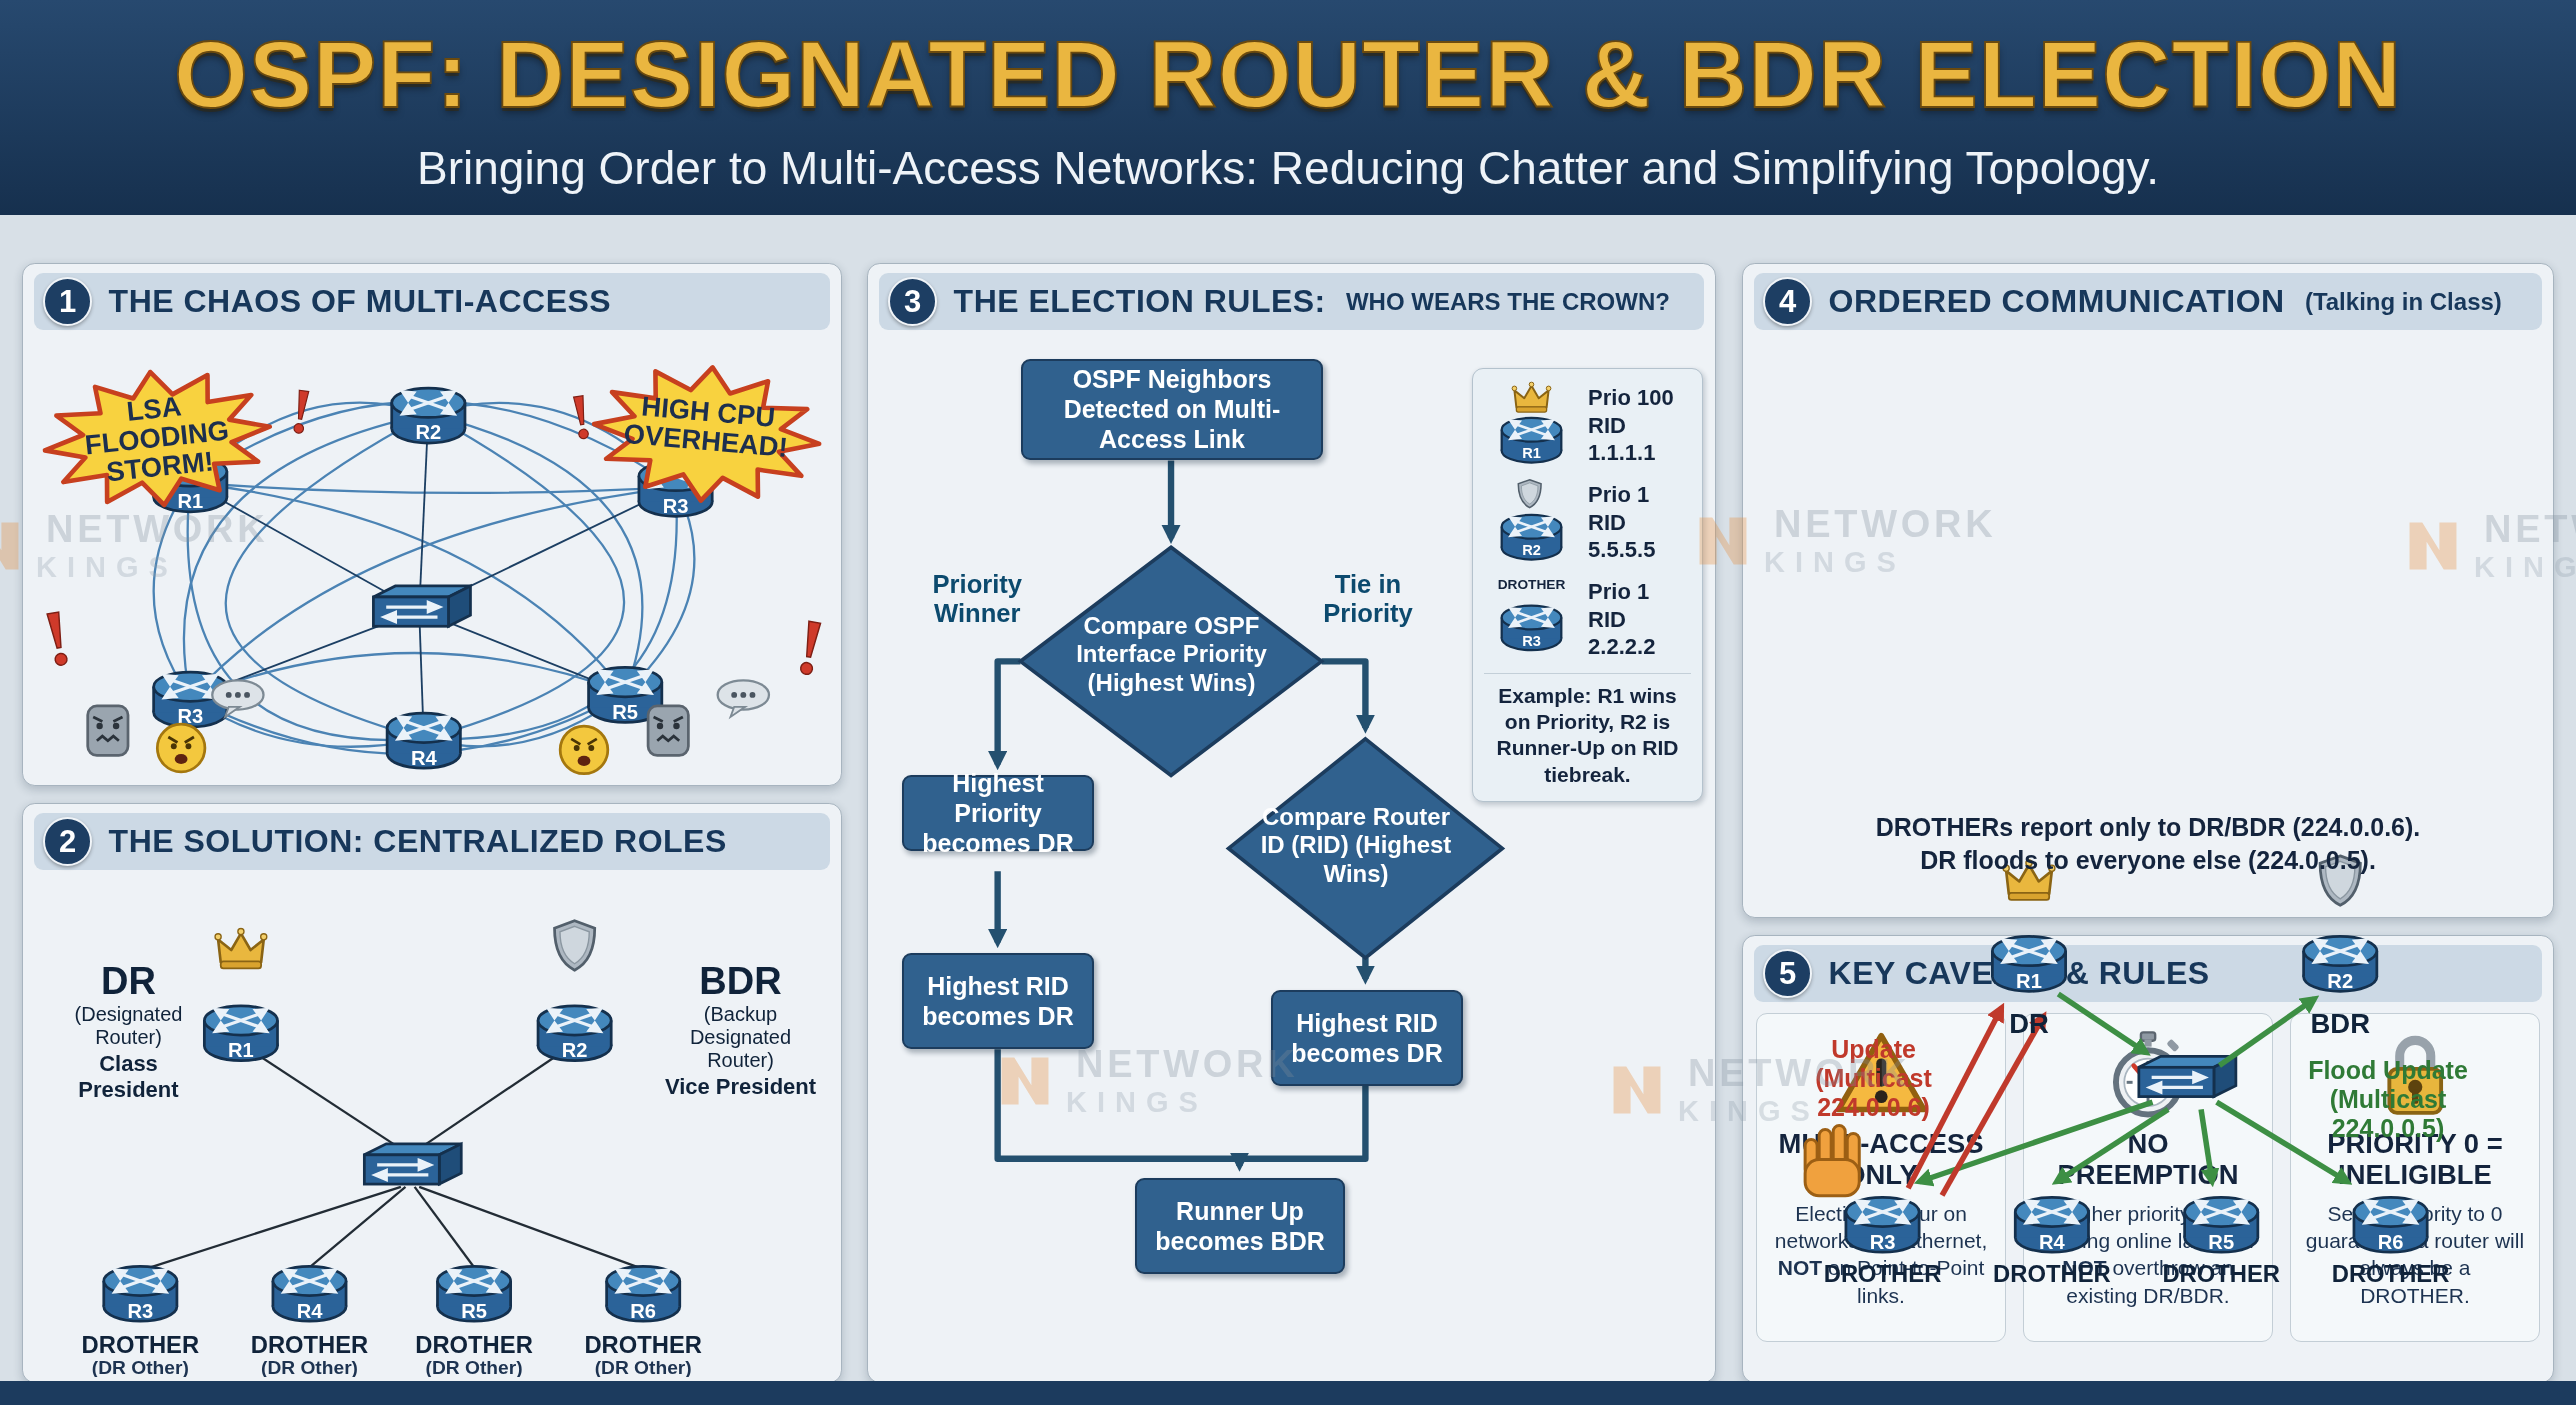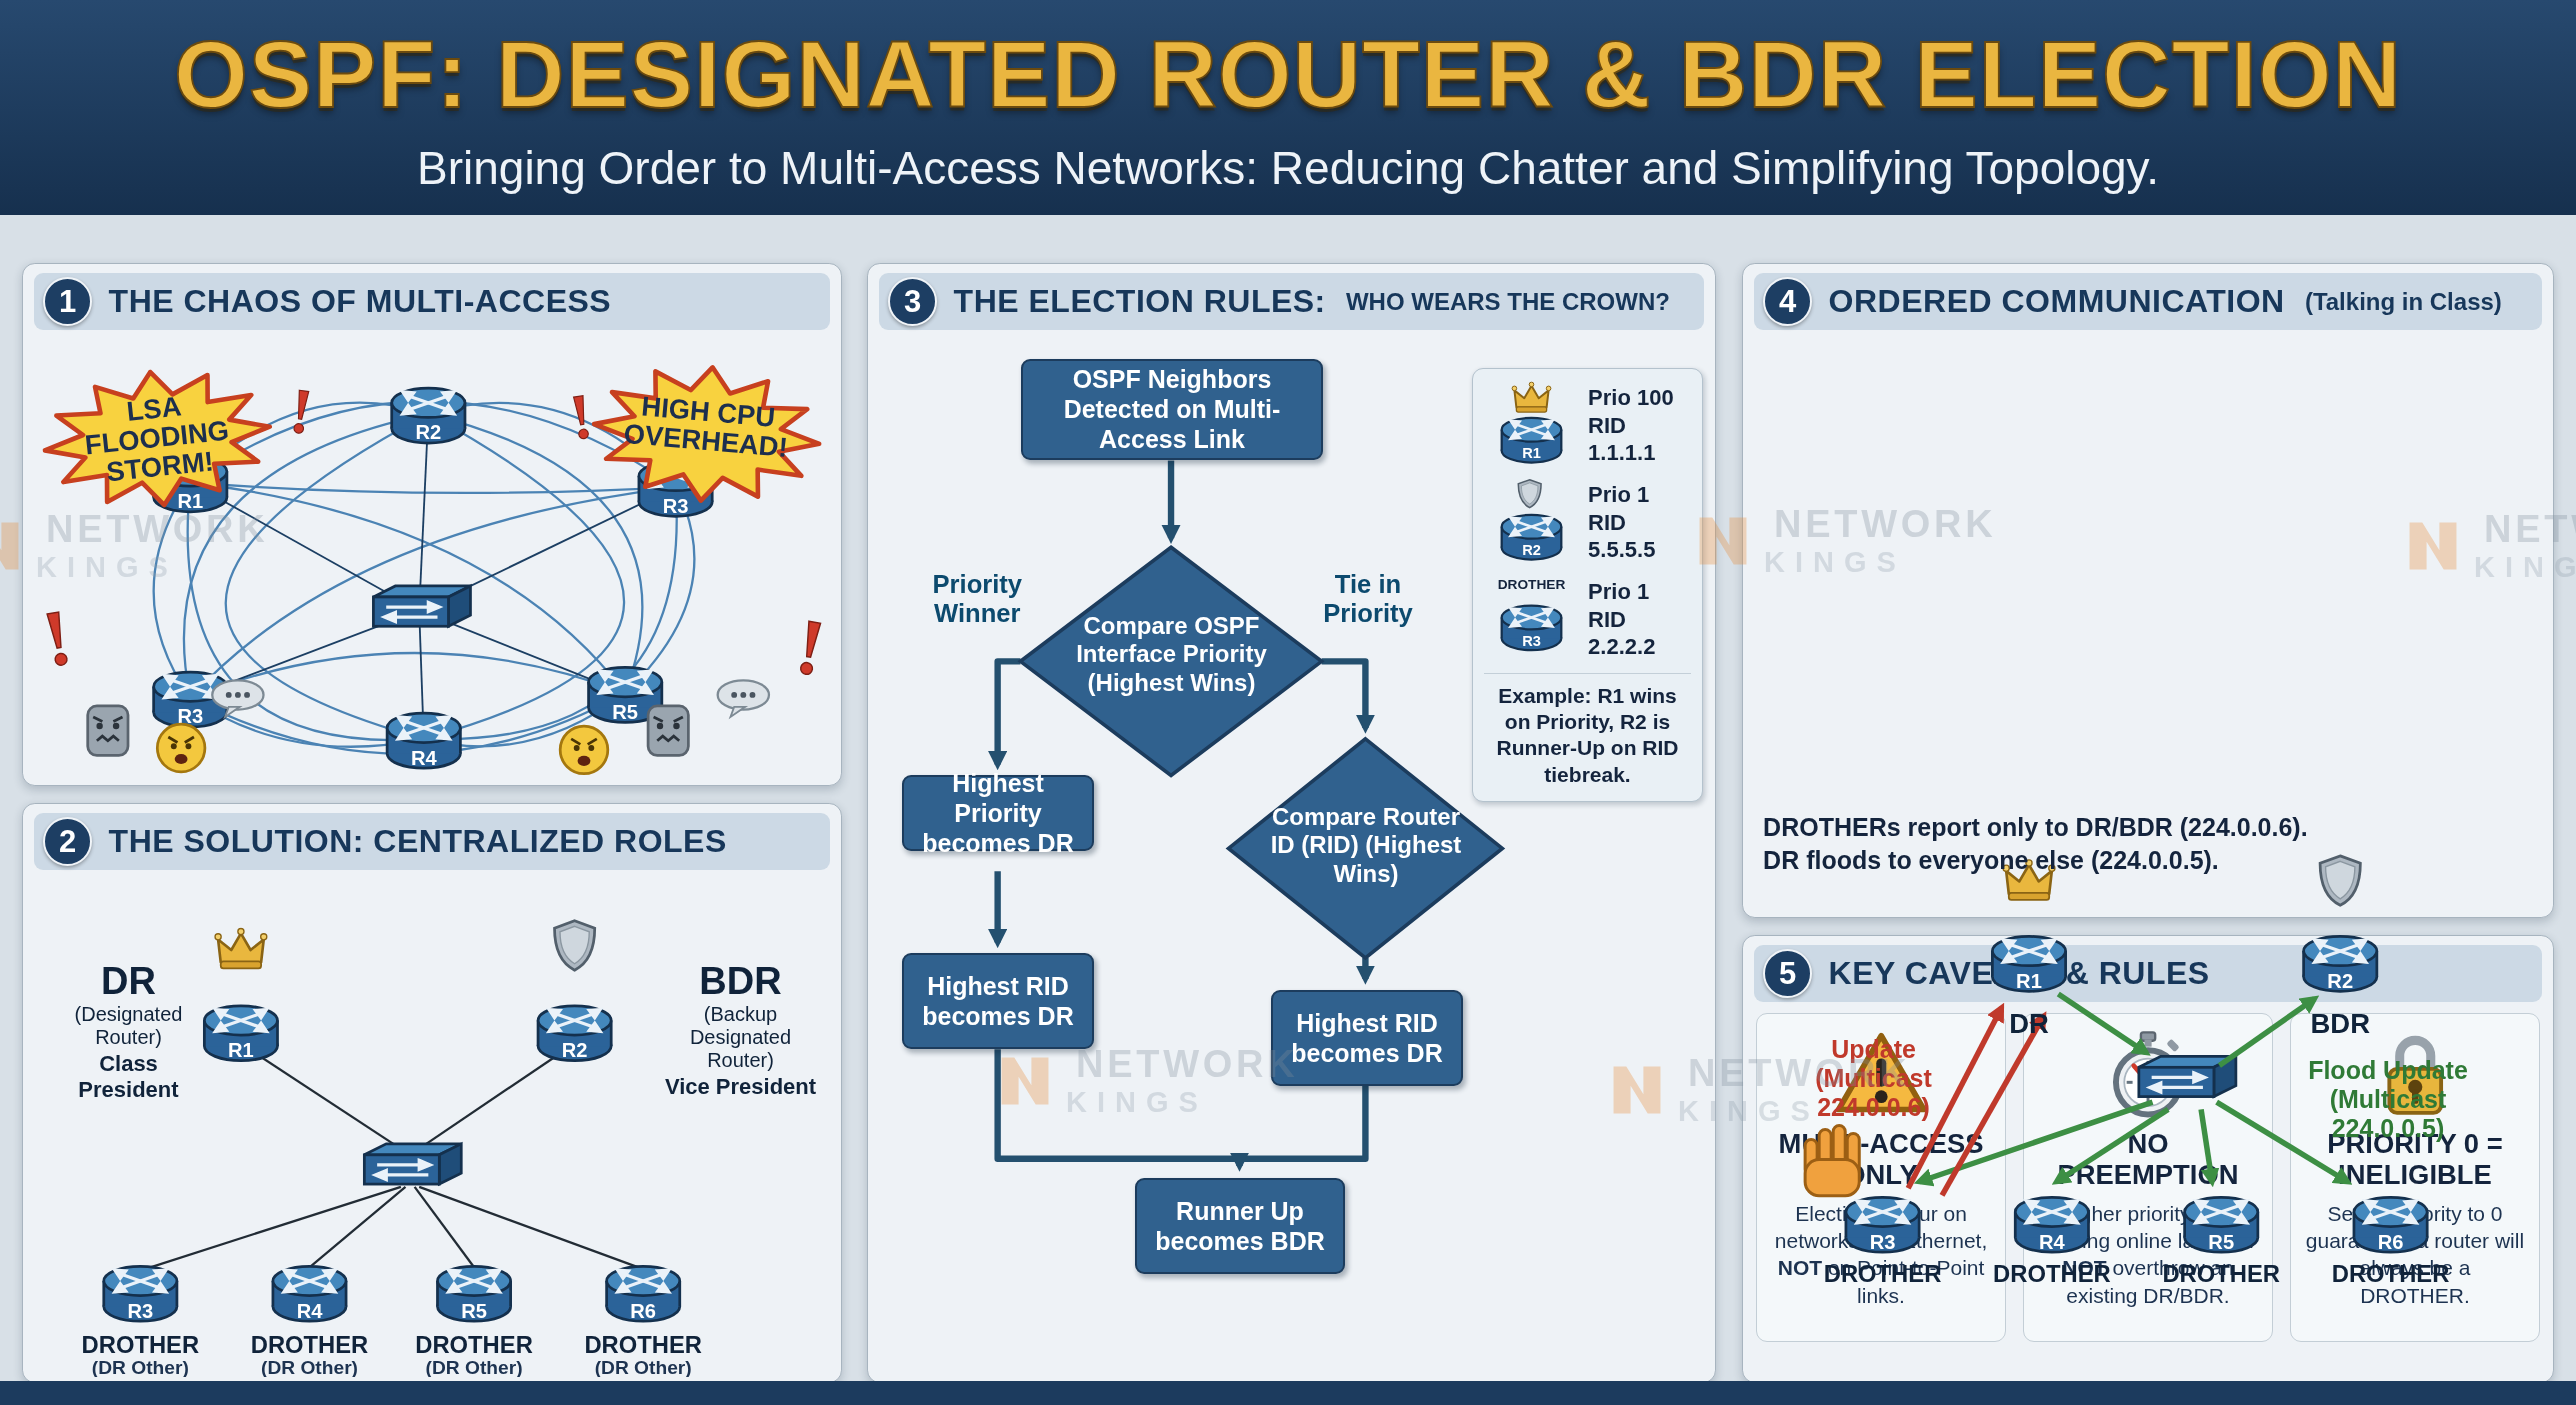--- a/index.html
+++ b/index.html
@@ -73,21 +73,21 @@
   .sb-line { font-size:22px; font-weight:800; color:#14243d; line-height:1.25; }
   .sb-example { border-top:1.8px solid #c3cfd8; margin-top:3.7px; padding-top:9.1px;
                 font-size:21px; font-weight:700; color:#14243d; text-align:center; line-height:1.25; }
   .mini-label { fill:#fff; font-size:16px; font-weight:800; text-anchor:middle; }
   .mini-drother { fill:#14243d; font-size:15px; font-weight:800; text-anchor:middle; }
 
   
   .mcast-label { position:absolute; z-index:2; font-weight:800; text-align:center; line-height:1.15; font-size:25px; }
   #p4-red-label   { left:44px;  top:224px; width:151px; color:#c0392b; }
   #p4-green-label { left:540px; top:245px; width:188px; color:#2f7a36; }
-  #p4-captions { position:relative; z-index:2; margin:481px 9.1px 0 9.1px; 
+  #p4-captions { position:relative; z-index:2; margin:481px 9.1px 0 9.1px; text-align:center;
                  color:#14243d; font-weight:800; font-size:25px; line-height:1.3; }
 
   
   #cards { display:flex; gap:16.5px; margin:11px 12.8px; }
   .card { flex:1 1 0; background:#f4f8fa; border:1.8px solid #c3ced6; border-radius:11px;
           padding:14.6px 12.8px; text-align:center; min-height:329px; }
   .card-icon { height:88px; display:block; margin:1.8px auto 9.1px auto; }
   .card h3 { color:#14243d; font-size:27.4px; font-weight:800; line-height:1.15; margin-bottom:9.1px; }
   .card p  { color:#1d3351; font-size:21px; font-weight:500; line-height:1.3; }
   .card p strong { font-weight:800; }
@@ -366,21 +366,21 @@
         <polygon points="320,230 485,355 320,480 155,355" fill="#30618e" stroke="#1c3c5d" stroke-width="4"></polygon>
         <polygon points="533,440 683,560 533,680 383,560" fill="#30618e" stroke="#1c3c5d" stroke-width="4"></polygon>
       </svg>
 
       <div class="flow-box" style="left:142px; top:23px; width:302px; height:101px;">OSPF Neighbors Detected on Multi-Access Link</div>
       <div class="diamond-text" style="left:178px; top:276px; width:229px;">Compare OSPF Interface Priority (Highest Wins)</div>
       <div class="branch-label" style="left:18.3px; top:234px; width:160px;">Priority Winner</div>
       <div class="branch-label" style="left:416px; top:234px; width:146px;">Tie in Priority</div>
       <div class="flow-box" style="left:23px; top:439px; width:192px; height:76px;">Highest Priority becomes DR</div>
       <div class="flow-box" style="left:23px; top:617px; width:192px; height:96px;">Highest RID becomes DR</div>
-      <div class="diamond-text" style="left:382px; top:467px; width:210px;">Compare Router ID (RID) (Highest Wins)</div>
+      <div class="diamond-text" style="left:372px; top:467px; width:210px;">Compare Router ID (RID) (Highest Wins)</div>
       <div class="flow-box" style="left:392px; top:654px; width:192px; height:96px;">Highest RID becomes DR</div>
       <div class="flow-box" style="left:256px; top:842px; width:210px; height:96px;">Runner Up becomes BDR</div>
 
       <div id="sidebar3">
         <div class="sb-row">
           <svg class="sb-art" viewBox="0 0 104 96">
             <use href="#sym-crown" x="28" y="0" width="48" height="36"></use>
             <use href="#sym-router" x="10" y="32" width="84" height="62"></use>
             <text class="mini-label" x="52" y="84">R1</text>
           </svg>

